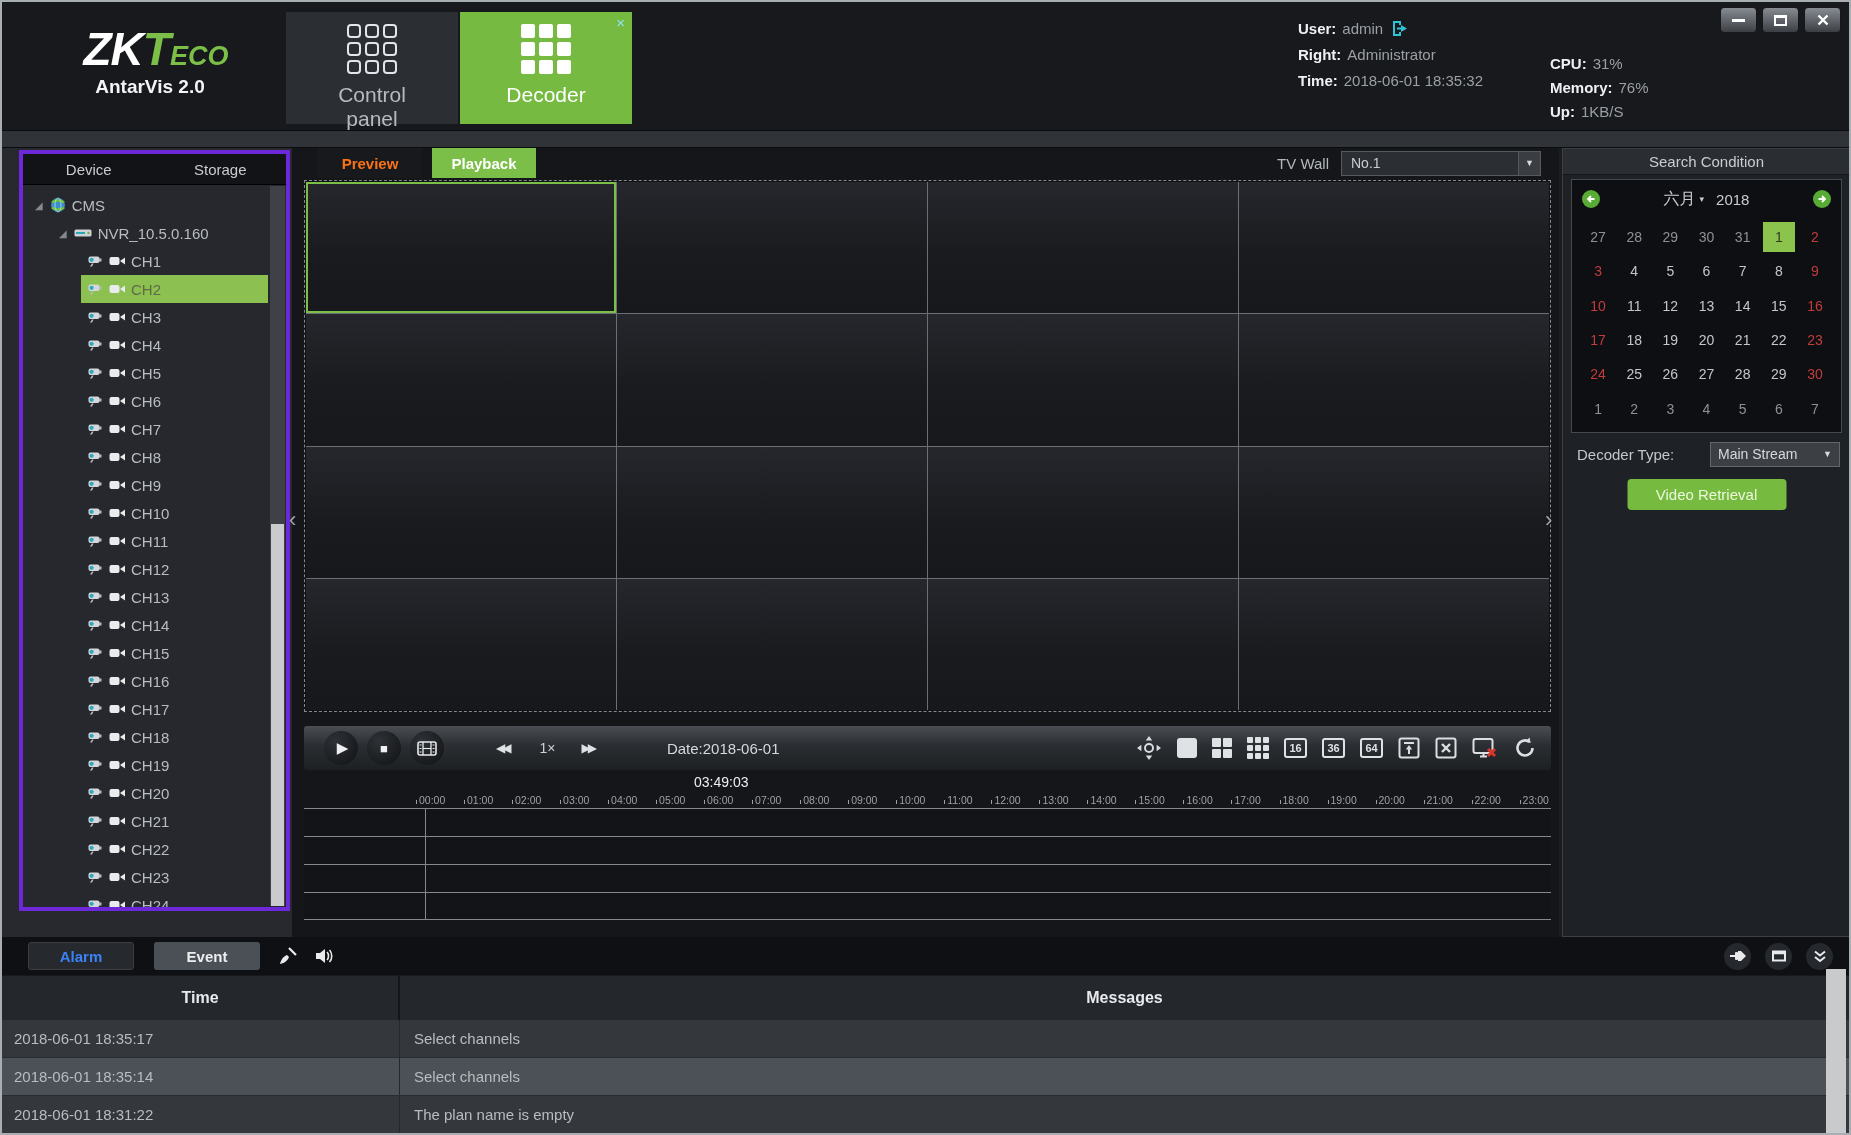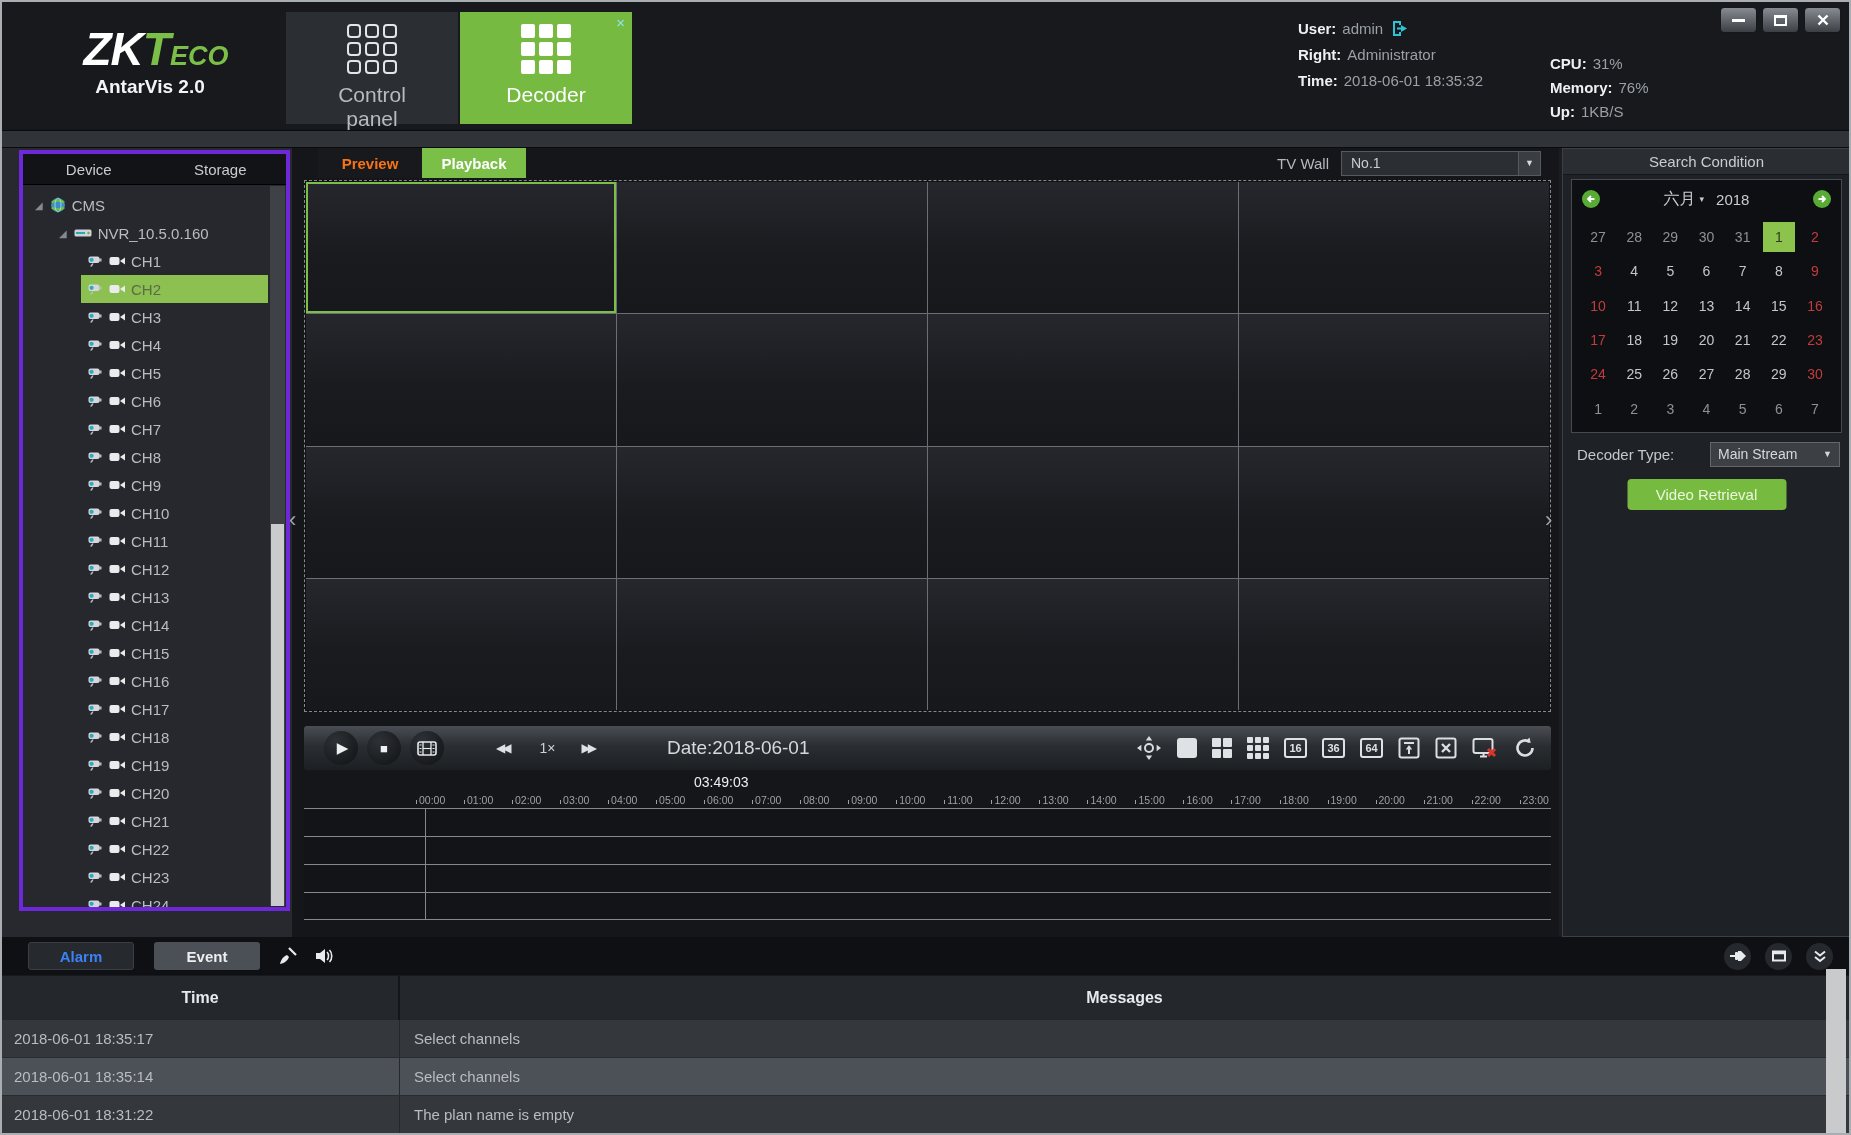--- a/index.html
+++ b/index.html
@@ -60,21 +60,21 @@
   .expander { color:#84898e; font-size:10px; margin-right:7px; }
   .ticon { display:inline-flex; margin-right:6px; }
   .tree-scroll { position:absolute; top:32px; right:1px; bottom:1px; width:15px; background:#3e4146; }
   .tree-thumb  { position:absolute; left:1px; right:1px; top:47%; bottom:0; background:#c9cbcd; }
 
   
   .main { position:absolute; left:290px; top:146px; width:1267px; height:789px; background:#141619; }
   .view-tabs { position:absolute; top:0; left:0; right:0; height:30px; display:flex; align-items:stretch; padding-left:26px; }
   .view-tab { width:104px; display:flex; align-items:center; justify-content:center; font-size:15px; font-weight:bold; }
   .view-tab.preview  { background:#17191c; color:#f97316; }
-  .view-tab.playback { background:#7cbf48; color:#ffffff; }
+  .view-tab.playback { background:#7cbf48; color:#ffffff;margin-left:10px; }
   .tvwall { margin-left:auto; display:flex; align-items:center; margin-right:18px; color:#b4b8bc; font-size:15px; }
   .tvwall-dd { width:200px; height:25px; margin-left:12px; background:#2b2e33; border:1px solid #56595e;
                color:#c9cdd0; display:flex; align-items:center; padding-left:9px; position:relative; font-size:14px; }
   .dd-btn { position:absolute; right:0; top:0; bottom:0; width:22px; background:#3a3d42;
             border-left:1px solid #56595e; display:flex; align-items:center; justify-content:center;
             color:#d7dadd; font-size:9px; }
 
   .video-wall { position:absolute; left:12px; right:8px; top:32px; height:532px;
                 border:1px dashed #85898d; background:#101214; }
   .vgrid { position:absolute; left:1px; top:1px; right:1px; bottom:1px; display:grid;
@@ -89,21 +89,21 @@
   .circle-btn { width:34px; height:34px; border-radius:50%;
                 background:radial-gradient(circle at 35% 30%,#2e3136,#101214);
                 display:flex; align-items:center; justify-content:center; color:#eef0f2; flex:none; }
   .cb-play { margin-left:20px; font-size:15px; padding-left:3px; }
   .cb-stop { margin-left:9px; font-size:13px; }
   .cb-film { margin-left:9px; }
   .trick { color:#dfe2e5; font-size:12px; letter-spacing:-3px; padding-right:3px; }
   .rewind { margin-left:52px; }
   .speed { margin-left:28px; color:#cfd3d6; font-size:14px; letter-spacing:0; }
   .fwd { margin-left:26px; }
-  .pb-date { margin-left:70px; color:#d6d9dc; font-size:19px; }
+  .pb-date { margin-left:70px; color:#d6d9dc; font-size:15px; }
   .pb-right { margin-left:auto; display:flex; align-items:center; gap:15px; padding-right:14px; }
   .sq1 { width:20px; height:20px; background:#dfe2e5; border-radius:3px; }
   .sqgrid { display:grid; gap:2px; }
   .sq4 { grid-template-columns:repeat(2,9px); }
   .sq4 i { width:9px; height:9px; background:#dfe2e5; border-radius:1px; display:block; }
   .sq9 { grid-template-columns:repeat(3,6px); }
   .sq9 i { width:6px; height:6px; background:#dfe2e5; border-radius:1px; display:block; }
   .numbox { width:23px; height:20px; border:2px solid #dfe2e5; border-radius:3px; color:#dfe2e5;
             font-size:11px; font-weight:bold; display:flex; align-items:center; justify-content:center; }
 

